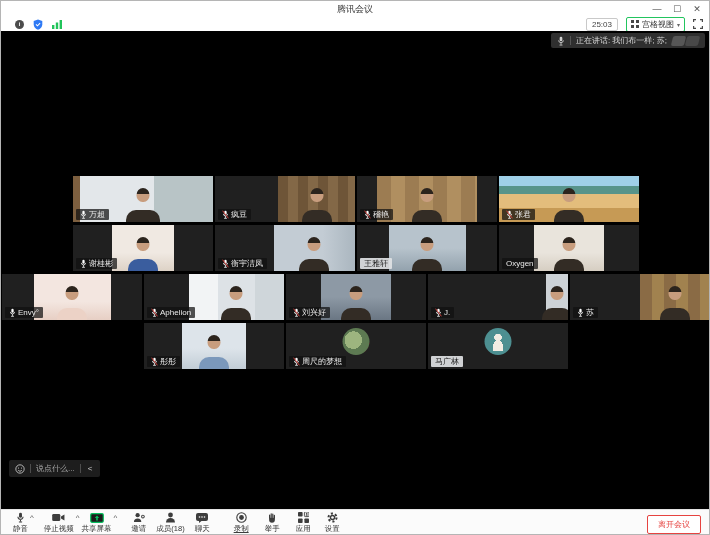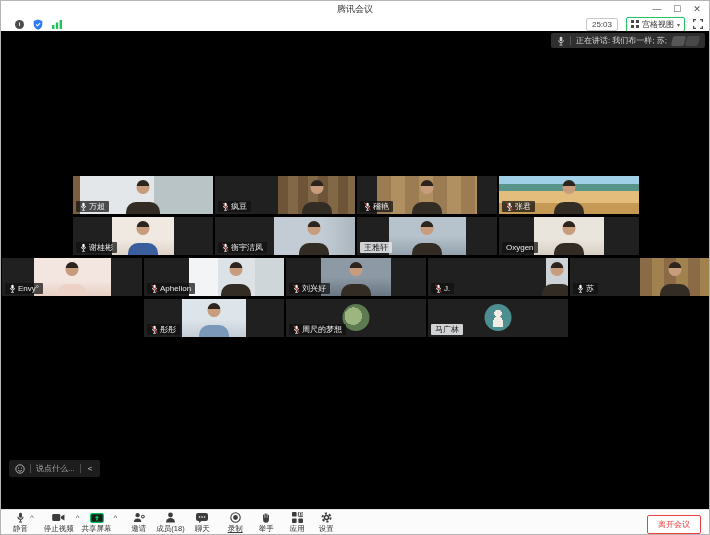--- a/index.html
+++ b/index.html
@@ -23,21 +23,21 @@
   
   #stage{position:relative;height:478px;background:#000;}
   #speaking-banner{position:absolute;top:2px;right:4px;height:15px;background:#2f2f2f;border-radius:2px;display:flex;align-items:center;gap:5px;padding:0 6px;}
   #speaking-banner .divider{width:1px;height:9px;background:#555;}
   #speaking-banner .txt{font-size:8px;color:#d8d8d8;white-space:nowrap;}
   .blur-avatar{width:13px;height:10px;background:#565656;border-radius:2px;transform:skewX(-14deg);}
   .blur-avatar+.blur-avatar{margin-left:-4px;background:#484848;}
   
   #video-grid{position:absolute;top:145px;left:0;width:710px;display:flex;flex-direction:column;gap:3px;}
   .grid-row{display:flex;justify-content:center;gap:2px;}
-  .tile{position:relative;width:140px;height:38px;background:#202020;overflow:hidden;}
+  .tile{position:relative;width:140px;height:46px;background:#202020;overflow:hidden;}
   .tile.speaking{box-shadow:inset 0 0 0 1px #2bb14c;}
   .vid{position:absolute;top:0;bottom:0;}
   .vid.full{left:0;width:100%;} .vid.c72{left:14%;width:72%;} .vid.c55{left:22.5%;width:55%;}
   .vid.c50{left:25%;width:50%;} .vid.c44{left:28%;width:44%;} .vid.c46{left:27%;width:46%;}
   .vid.l48{left:0;width:48%;} .vid.r55{right:0;left:auto;width:55%;} .vid.r58{right:0;left:auto;width:58%;}
   .vid.r68{right:0;left:auto;width:68%;} .vid.r16{right:0;left:auto;width:16%;} .vid.r50{right:0;left:auto;width:50%;}
   .person{position:absolute;bottom:0;left:50%;width:30px;height:36px;transform:translateX(-50%);}
   .person::before{content:"";position:absolute;top:2px;left:50%;transform:translateX(-50%);width:13px;height:14px;border-radius:50% 50% 46% 46%;background:linear-gradient(180deg,#2c241d 0 42%,#c89d7e 42% 100%);}
   .person::after{content:"";position:absolute;bottom:0;left:0;width:30px;height:12px;border-radius:10px 10px 0 0;background:#332c25;}
   
@@ -519,21 +519,21 @@
           <rect x="0" y="0" width="12" height="8" rx="2"></rect>
           <path d="M3 8l0 2 2.5-2z"></path>
           <circle cx="3.5" cy="4" r=".8" fill="#fbfbfb"></circle>
           <circle cx="6" cy="4" r=".8" fill="#fbfbfb"></circle>
           <circle cx="8.5" cy="4" r=".8" fill="#fbfbfb"></circle>
         </svg>
       </span>
       <span class="lbl">聊天</span>
     </div>
 
-    <div class="tb-item" style="margin-left:18px;text-decoration:underline;">
+    <div class="tb-item" style="margin-left:24px;text-decoration:underline;">
       <span class="ic">
         <svg width="11" height="11" viewBox="0 0 11 11">
           <circle cx="5.5" cy="5.5" r="4.7" fill="none" stroke="#3d3d3d" stroke-width="1.1"></circle>
           <circle cx="5.5" cy="5.5" r="2.4" fill="#3d3d3d"></circle>
         </svg>
       </span>
       <span class="lbl">录制</span>
     </div>
 
     <div class="tb-item" style="margin-left:16px;">

